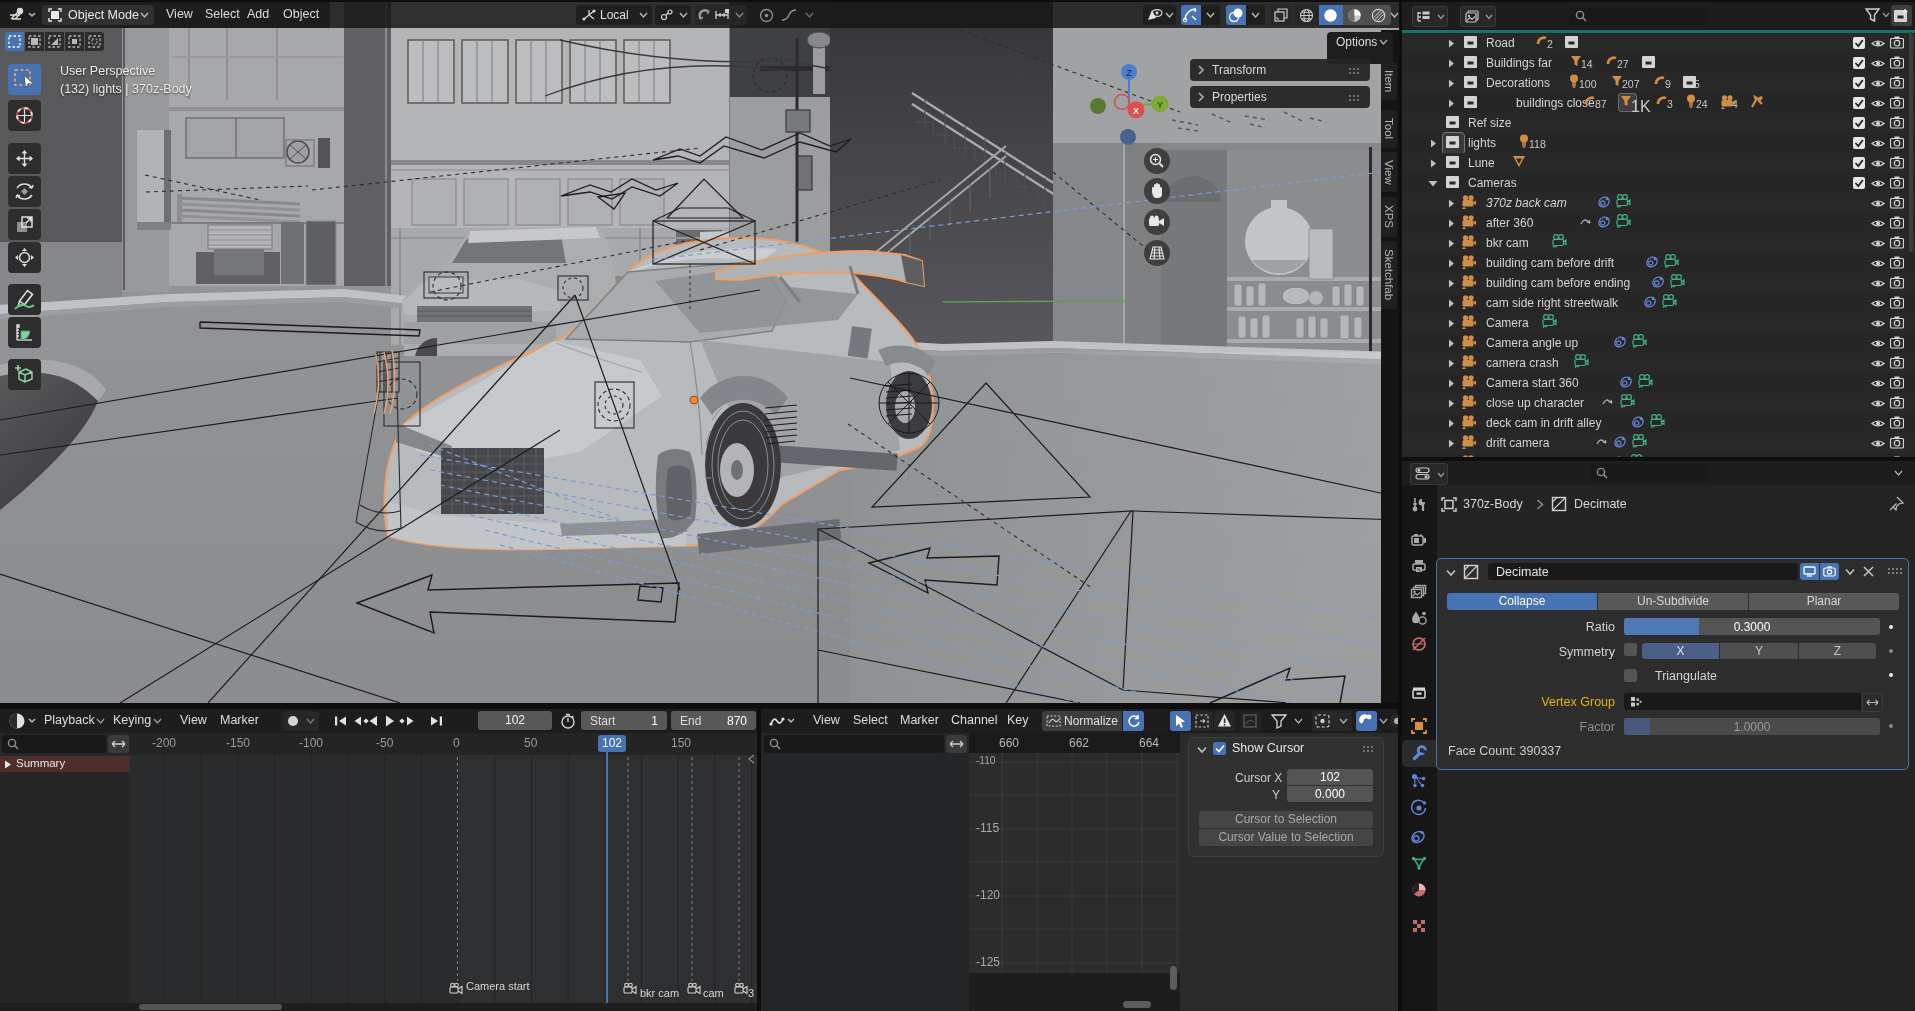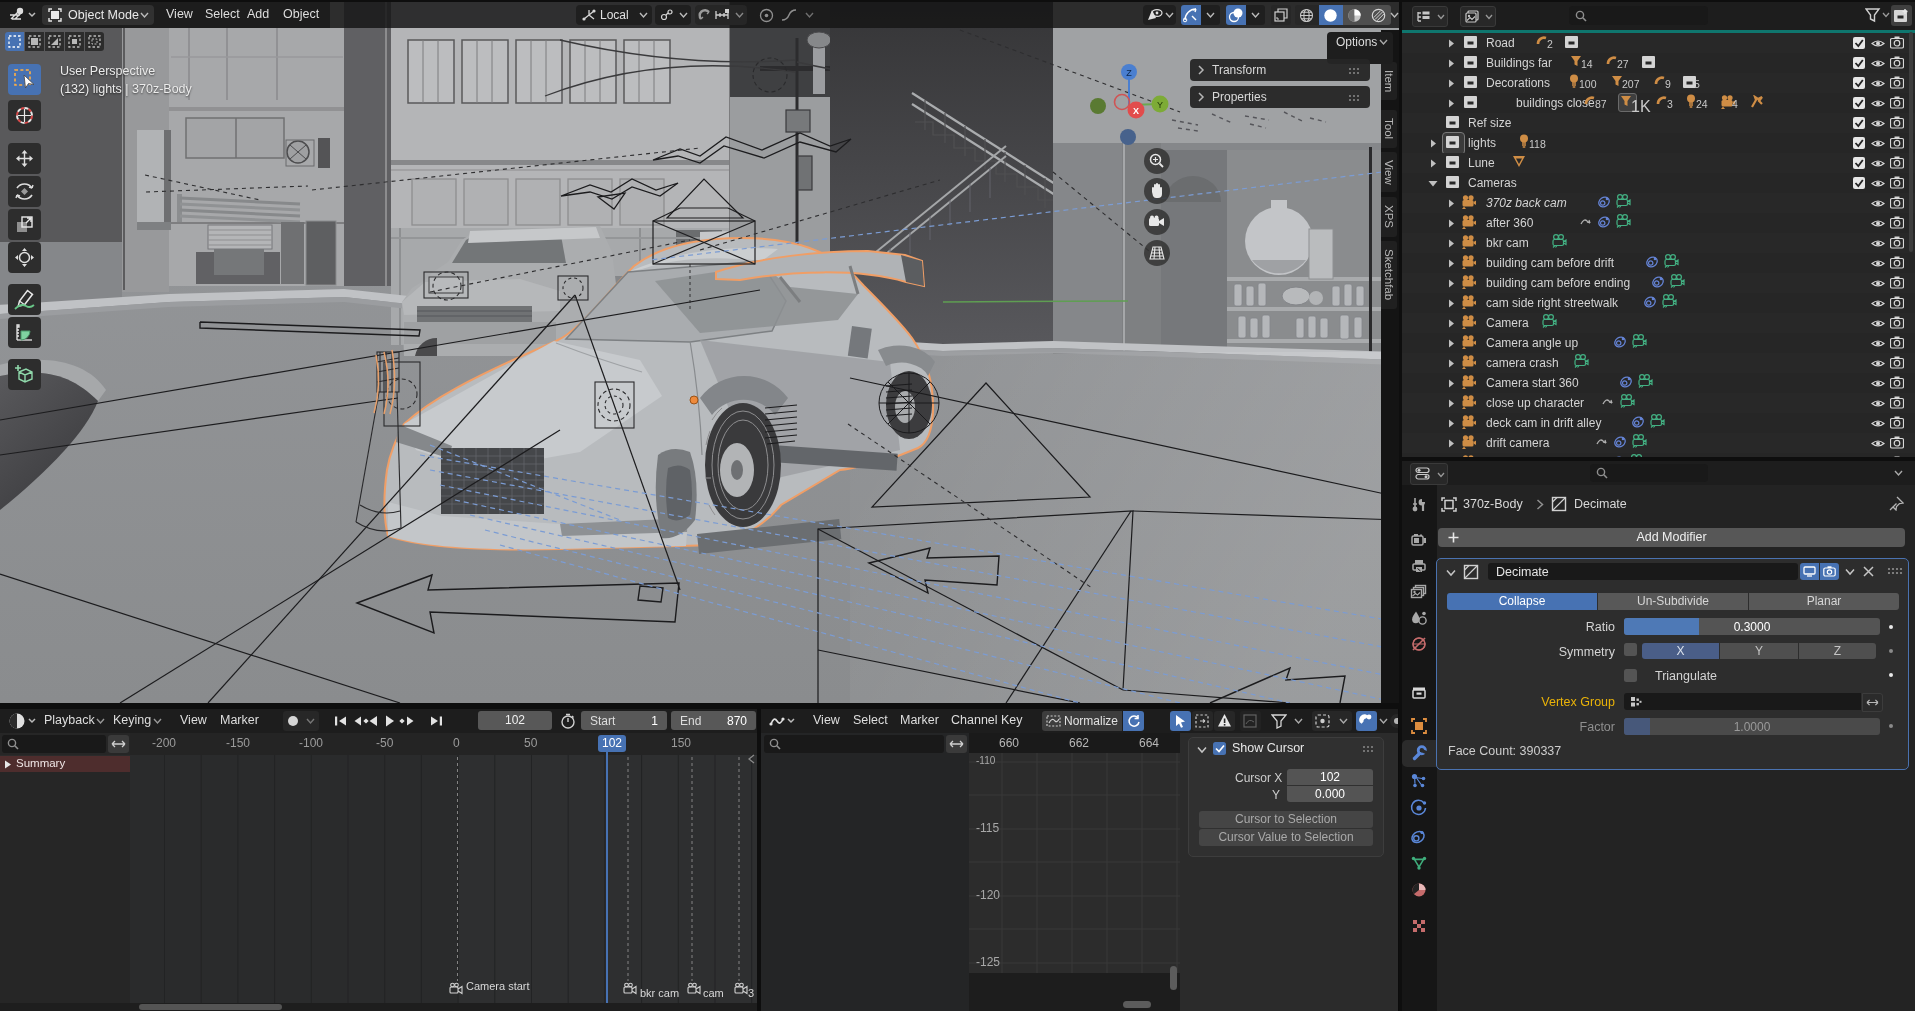--- a/index.html
+++ b/index.html
@@ -962,21 +962,21 @@
       <svg class="abs" style="left:8px;top:4px;" width="28" height="16" viewBox="0 0 28 16">
         <path d="M2,11 Q5,3 8,8 Q11,13 14,6" stroke="#e0e0e0" stroke-width="1.6" fill="none"></path>
         <circle cx="2" cy="11" r="1.6" fill="#e0e0e0"></circle>
           <circle cx="14" cy="6" r="1.6" fill="#e0e0e0"></circle>
         <path d="M19,6 l3,3 3,-3" stroke="#bbb" stroke-width="1.5" fill="none"></path>
       </svg>
       <span class="abs menu" style="left:52px;top:4px;">View</span>
       <span class="abs menu" style="left:92px;top:4px;">Select</span>
       <span class="abs menu" style="left:139px;top:4px;">Marker</span>
       <span class="abs menu" style="left:190px;top:4px;">Channel</span>
-      <span class="abs menu" style="left:240px;top:4px;">Key</span>
+      <span class="abs menu" style="left:246px;top:4px;">Key</span>
       <div class="abs" style="left:281px;top:2px;width:80px;height:20px;background:#3d3d3d;border-radius:3px 0 0 3px;">
         <svg style="position:absolute;left:4px;top:3px;" width="15" height="14" viewBox="0 0 15 14">
           <rect x="1" y="2" width="13" height="10" fill="none" stroke="#cfcfcf" stroke-width="1.1" stroke-dasharray="2 1.6"></rect>
           <path d="M3,9 Q6,3 9,7 Q11,9 13,5" stroke="#cfcfcf" stroke-width="1.2" fill="none"></path>
         </svg>
         <span style="position:absolute;left:22px;top:3px;font-size:12px;color:#e2e2e2;">Normalize</span>
       </div>
       <div class="abs" style="left:362px;top:2px;width:21px;height:20px;background:#4772b3;border-radius:0 3px 3px 0;">
         <svg style="position:absolute;left:3px;top:3px;" width="15" height="14" viewBox="0 0 15 14">
           <path d="M12,4 A5,5 0 1 0 13,8" stroke="#fff" stroke-width="1.5" fill="none"></path>
@@ -1780,26 +1780,20 @@
       </svg>
     <svg class="abs" style="left:149px;top:35px;" width="16" height="16" viewBox="0 0 16 16">
         <rect x="1.5" y="1.5" width="13" height="13" fill="none" stroke="#d0d0d0" stroke-width="1.4"></rect>
         <path d="M1.5,14.5 L14.5,1.5 M1.5,6 L6,1.5" stroke="#d0d0d0" stroke-width="1.2"></path>
       </svg>
     <span class="abs" style="left:172px;top:36px;font-size:12.5px;color:#d8d8d8;">Decimate</span>
     <svg class="abs" style="left:487px;top:35px;" width="15" height="15" viewBox="0 0 15 15">
         <path d="M8,1 L14,7 L10.5,7.5 L7.5,10.5 L7,14 L4,11 L1,14 M4,11 L7.5,7.5 Z" fill="none" stroke="#b5b5b5" stroke-width="1.3"></path>
       </svg>
 
-    <div class="abs" style="left:36px;top:67px;width:467px;height:19px;background:#575757;border-radius:4px;">
-      <svg style="position:absolute;left:10px;top:4px;" width="11" height="11">
-          <path d="M5.5,0.5 l0,10 M0.5,5.5 l10,0" stroke="#e8e8e8" stroke-width="1.6"></path>
-        </svg>
-      <span style="position:absolute;left:0;right:0;top:2px;text-align:center;font-size:12.5px;color:#f0f0f0;">Add Modifier</span>
-    </div>
 
     <div class="abs" style="left:34px;top:97px;width:471px;height:210px;background:#2d2d2d;border:1px solid #4a72b0;border-radius:5px;">
       <svg style="position:absolute;left:9px;top:10px;" width="10" height="8">
           <path d="M1,1.5 l4,4.5 4,-4.5" stroke="#c5c5c5" stroke-width="1.5" fill="none"></path>
         </svg>
       <svg style="position:absolute;left:26px;top:5px;" width="16" height="16" viewBox="0 0 16 16">
           <rect x="1.5" y="1.5" width="13" height="13" fill="none" stroke="#d0d0d0" stroke-width="1.4"></rect>
           <path d="M1.5,14.5 L14.5,1.5 M1.5,6 L6,1.5" stroke="#d0d0d0" stroke-width="1.2"></path>
         </svg>
       <div style="position:absolute;left:51px;top:4px;width:310px;height:17px;background:#191919;border-radius:3px;">

